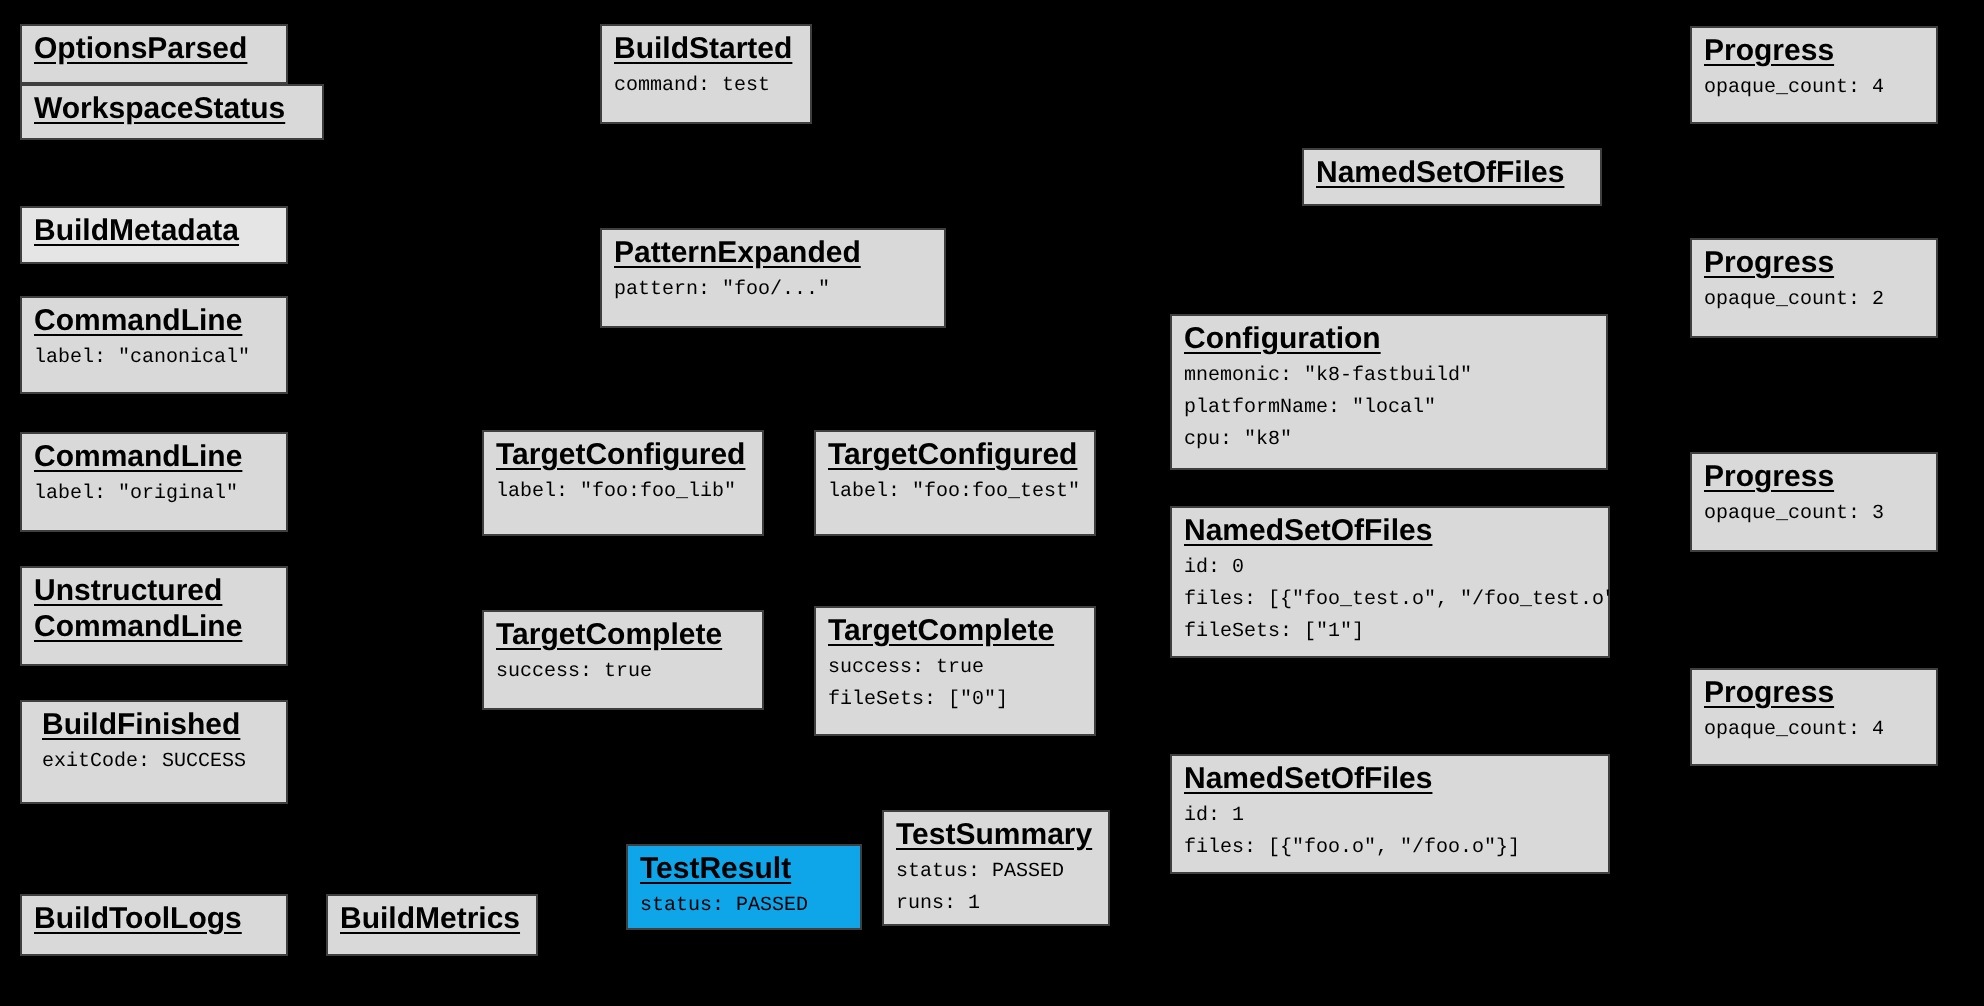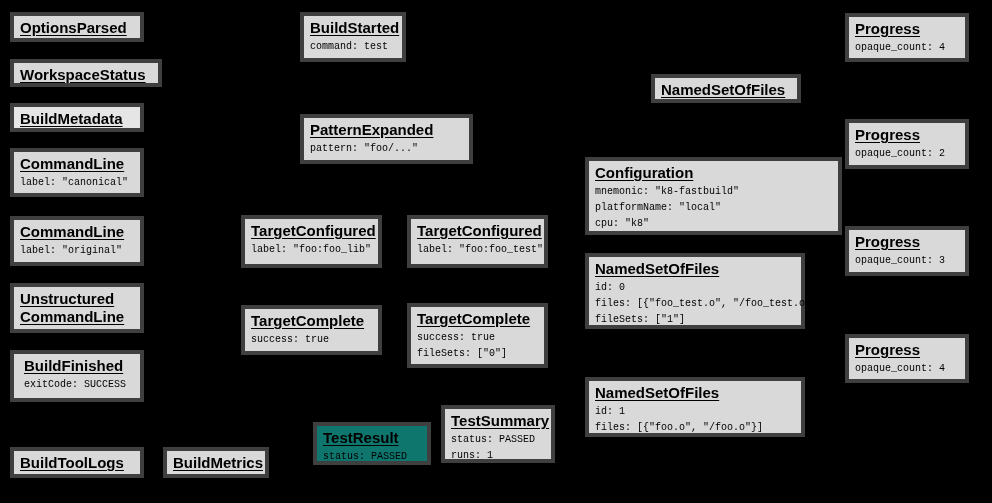--- a/index.html
+++ b/index.html
@@ -12,21 +12,21 @@
     width: 992px;
     height: 503px;
     background: #000000;
     overflow: hidden;
     font-family: "Liberation Sans", sans-serif;
   }
   .node {
     position: absolute;
     box-sizing: border-box;
     background: #d9d9d9;
-    border: 4px solid #7f1d1d;
+    border: 1px solid #7f1d1d;
     padding: 3px 6px 4px 6px;
     color: #000000;
   }
   .node-title {
     font-size: 15px;
     font-weight: bold;
     line-height: 18px;
     text-decoration: underline;
     text-underline-offset: 2px;
     color: #000000;
@@ -43,21 +43,21 @@
   }
 </style>
 </head>
 <body>
 
 <div id="canvas" style="background: rgb(0, 0, 0);">
     <div class="node" style="left: 10px; top: 12px; width: 134px; height: 30px; background: rgb(217, 217, 217); border-color: rgb(63, 63, 63);">
     <div class="node-title">OptionsParsed</div>
     <div class="node-details"></div>
   </div>
-    <div class="node" style="left: 10px; top: 59px; width: 152px; height: 28px; background: rgb(217, 217, 217); border-color: rgb(63, 63, 63);">
+    <div class="node" style="left: 10px; top: 42px; width: 152px; height: 28px; background: rgb(217, 217, 217); border-color: rgb(63, 63, 63);">
     <div class="node-title">WorkspaceStatus</div>
     <div class="node-details"></div>
   </div>
     <div class="node" style="left: 10px; top: 103px; width: 134px; height: 29px; background: #e5e5e5; border-color: rgb(63, 63, 63);">
     <div class="node-title">BuildMetadata</div>
     <div class="node-details"></div>
   </div>
     <div class="node" style="left: 10px; top: 148px; width: 134px; height: 49px; background: rgb(217, 217, 217); border-color: rgb(63, 63, 63);">
     <div class="node-title">CommandLine</div>
     <div class="node-details">
@@ -118,38 +118,38 @@
         <div class="detail-line">success: true</div>
       </div>
   </div>
     <div class="node" style="left: 407px; top: 303px; width: 141px; height: 65px; background: rgb(217, 217, 217); border-color: rgb(63, 63, 63);">
     <div class="node-title">TargetComplete</div>
     <div class="node-details">
         <div class="detail-line">success: true</div>
         <div class="detail-line">fileSets: ["0"]</div>
       </div>
   </div>
-    <div class="node" style="left: 313px; top: 422px; width: 118px; height: 43px; background: #0f766e; border-color: rgb(63, 63, 63);">
+    <div class="node" style="left: 313px; top: 422px; width: 118px; height: 43px; background: #0ea5e9; border-color: rgb(63, 63, 63);">
     <div class="node-title">TestResult</div>
     <div class="node-details">
         <div class="detail-line">status: PASSED</div>
       </div>
   </div>
     <div class="node" style="left: 441px; top: 405px; width: 114px; height: 58px; background: rgb(217, 217, 217); border-color: rgb(63, 63, 63);">
     <div class="node-title">TestSummary</div>
     <div class="node-details">
         <div class="detail-line">status: PASSED</div>
         <div class="detail-line">runs: 1</div>
       </div>
   </div>
     <div class="node" style="left: 651px; top: 74px; width: 150px; height: 29px; background: rgb(217, 217, 217); border-color: rgb(63, 63, 63);">
     <div class="node-title">NamedSetOfFiles</div>
     <div class="node-details"></div>
   </div>
-    <div class="node" style="left: 585px; top: 157px; width: 257px; height: 78px; background: rgb(217, 217, 217); border-color: rgb(63, 63, 63);">
+    <div class="node" style="left: 585px; top: 157px; width: 219px; height: 78px; background: rgb(217, 217, 217); border-color: rgb(63, 63, 63);">
     <div class="node-title">Configuration</div>
     <div class="node-details">
         <div class="detail-line">mnemonic: "k8-fastbuild"</div>
         <div class="detail-line">platformName: "local"</div>
         <div class="detail-line">cpu: "k8"</div>
       </div>
   </div>
     <div class="node" style="left: 585px; top: 253px; width: 220px; height: 76px; background: rgb(217, 217, 217); border-color: rgb(63, 63, 63);">
     <div class="node-title">NamedSetOfFiles</div>
     <div class="node-details">

